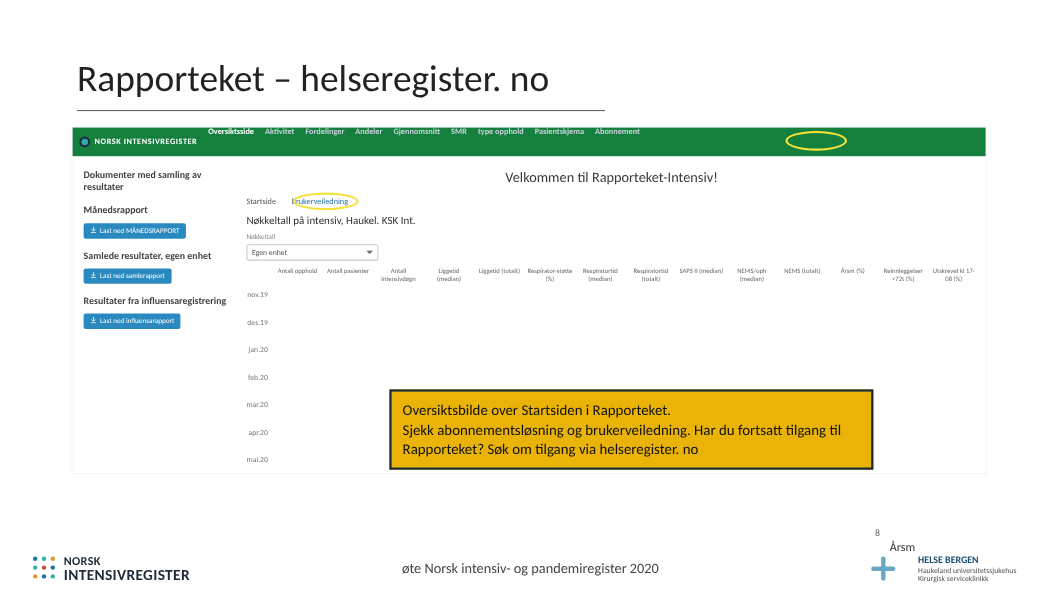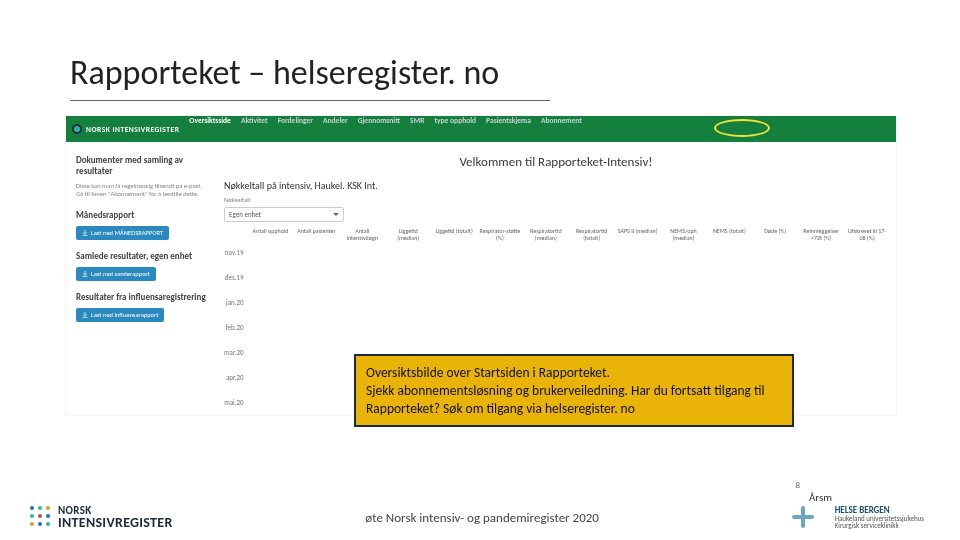--- a/index.html
+++ b/index.html
@@ -95,21 +95,21 @@
     font-size: 6.5px;
     line-height: 1.3;
   }
   .dl-btn {
     background: #2a8abf;
     color: #fff;
     font-size: 6.5px;
     border-radius: 2px;
     padding: 3px 6px;
     display: inline-flex;
-    align-items: center;
+    align-items: flex-start;
     gap: 3px;
     width: fit-content;
   }
   .dl-btn svg { width:6px; height:6px; fill:#fff; }
 
   .ss-right {
     flex: 1;
     padding: 6px 8px 8px 8px;
     min-width: 0;
   }
@@ -235,21 +235,20 @@
     <span class="nav-item">SMR</span>
     <span class="nav-item">type opphold</span>
     <span class="nav-item">Pasientskjema</span>
     <span class="nav-item">Abonnement</span>
     <div class="highlight-circle" style="left:648px"></div>
   </div>
 
   <div class="ss-body">
     <div class="ss-left">
       <h4>Dokumenter med samling av resultater</h4>
-      <div class="sub">Disse kan man få regelmessig tilsendt på e-post. Gå til fanen "Abonnement" for å bestille dette.</div>
       <h4>Månedsrapport</h4>
       <div class="dl-btn">
         <svg viewBox="0 0 10 10">
             <path d="M5 0v6M2 4l3 3 3-3M1 9h8" stroke="#fff" stroke-width="1.2" fill="none"></path>
           </svg>
         <span>Last ned MÅNEDSRAPPORT</span>
       </div>
       <h4>Samlede resultater, egen enhet</h4>
       <div class="dl-btn">
         <svg viewBox="0 0 10 10">
@@ -261,20 +260,25 @@
       <div class="dl-btn">
         <svg viewBox="0 0 10 10">
             <path d="M5 0v6M2 4l3 3 3-3M1 9h8" stroke="#fff" stroke-width="1.2" fill="none"></path>
           </svg>
         <span>Last ned influensarapport</span>
       </div>
     </div>
 
     <div class="ss-right">
       <div class="welcome">Velkommen til Rapporteket-Intensiv!</div>
+      <div class="tabs">
+        <span class="tab">Startside</span>
+        <span class="tab active">Brukerveiledning</span>
+        <div class="circle2"></div>
+      </div>
       <div class="nokkel-title">Nøkkeltall på intensiv, Haukel. KSK Int.</div>
       <div class="enhet-label">Nøkkeltall</div>
       <div class="select-mock">
         <span>Egen enhet</span>
         <span class="caret"></span>
       </div>
 
       <div class="table-wrap">
         <div class="month-col">
           <span>nov.19</span>
@@ -290,21 +294,21 @@
           <div>Antall pasienter</div>
           <div>Antall intensivdøgn</div>
           <div>Liggetid (median)</div>
           <div>Liggetid (totalt)</div>
           <div>Respirator-støtte (%)</div>
           <div>Respiratortid (median)</div>
           <div>Respiratortid (totalt)</div>
           <div>SAPS II (median)</div>
           <div>NEMS/oph (median)</div>
           <div>NEMS (totalt)</div>
-          <div>Døde (%)</div>
+          <div>Årsm (%)</div>
           <div>Reinnleggelser &lt;72t (%)</div>
           <div>Utskrevet kl 17-08 (%)</div>
         </div>
       </div>
     </div>
   </div>
 </div>
 
 <div class="callout">
   <div>Oversiktsbilde over Startsiden i Rapporteket.</div>

